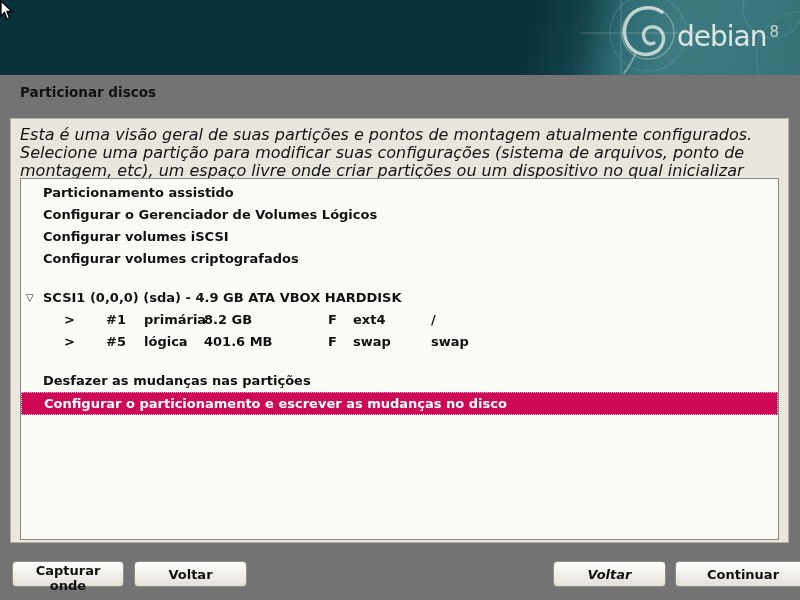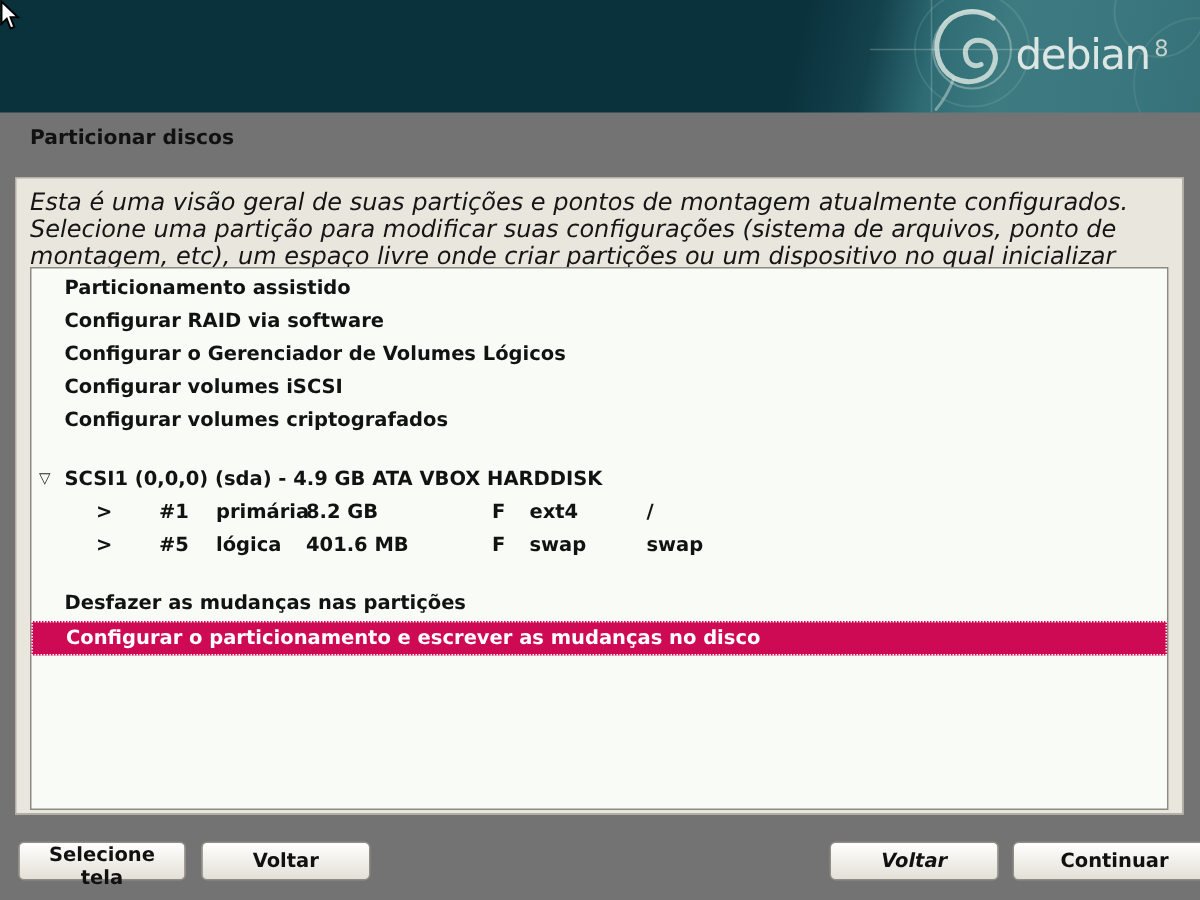--- a/index.html
+++ b/index.html
@@ -78,21 +78,20 @@
   </div>
 
   <h1 class="page-title">Particionar discos</h1>
 
   <div class="content-frame">
     <p class="intro">Esta é uma visão geral de suas partições e pontos de montagem atualmente configurados. Selecione uma partição para modificar suas configurações (sistema de arquivos, ponto de montagem, etc), um espaço livre onde criar partições ou um dispositivo no qual inicializar uma tabela de partições.</p>
   </div>
 
   <div class="listbox">
     <div class="row">Particionamento assistido</div>
-    <div class="row">Configurar RAID via software</div>
     <div class="row">Configurar o Gerenciador de Volumes Lógicos</div>
     <div class="row">Configurar volumes iSCSI</div>
     <div class="row">Configurar volumes criptografados</div>
 
     <div class="row blank"></div>
 
     <div class="row disk">
       <span class="disclosure">▽</span>
       <span>SCSI1 (0,0,0) (sda) - 4.9 GB ATA VBOX HARDDISK</span>
     </div>
@@ -104,18 +103,18 @@
     <div class="row prow">
       <span class="c-marker">&gt;</span><span class="c-num">#5</span><span class="c-type">lógica</span><span class="c-size">401.6 MB</span><span class="c-flag">F</span><span class="c-fs">swap</span><span class="c-mount">swap</span>
     </div>
 
     <div class="row blank"></div>
 
     <div class="row">Desfazer as mudanças nas partições</div>
     <div class="row highlight">Configurar o particionamento e escrever as mudanças no disco</div>
   </div>
 
-  <button class="btn btn-screenshot">Selecione tela</button>
+  <button class="btn btn-screenshot">Capturar onde</button>
   <button class="btn btn-help">Voltar</button>
   <button class="btn btn-back">Voltar</button>
   <button class="btn btn-continue">Continuar</button>
 
 </div>
 
 </body></html>

